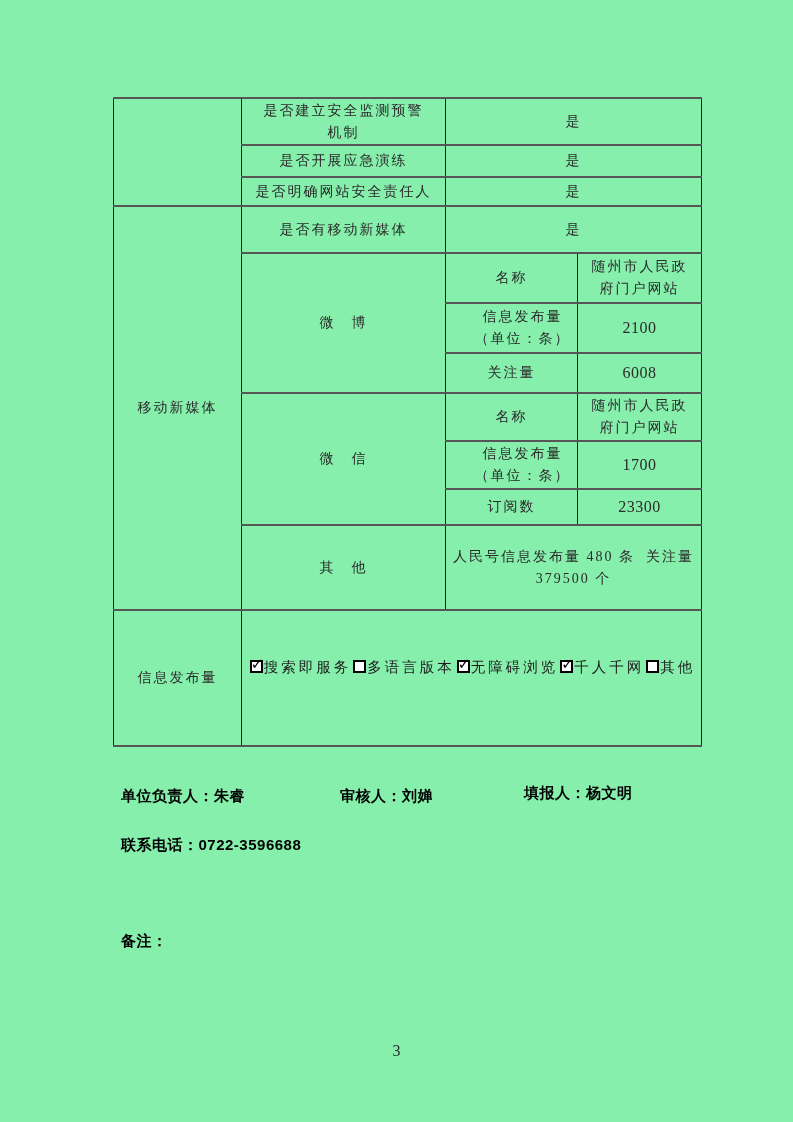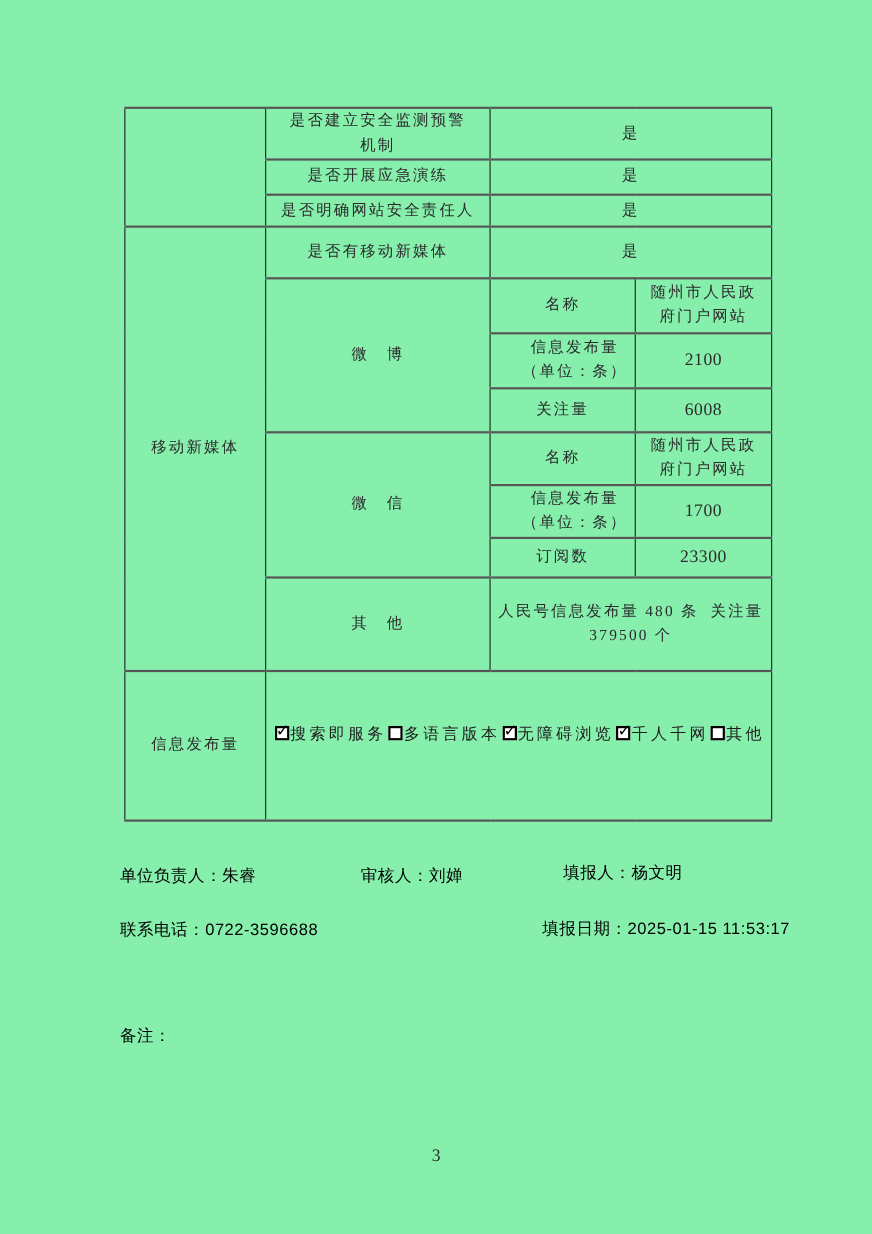--- a/index.html
+++ b/index.html
@@ -59,25 +59,26 @@
     font-weight: 700;
     letter-spacing: 0;
     color: #000;
     font-family: "DejaVu Sans", sans-serif;
   }
 
   
   .footer-item {
     position: absolute;
     font-family: "Liberation Sans", "DejaVu Sans", sans-serif;
-    font-weight: 400;
+    font-weight: 700;
     font-size: 15px;
     color: #000;
     letter-spacing: 0.5px;
     white-space: nowrap;
+    margin-left: 12px;
   }
   .page-number {
     position: absolute;
     left: 0; right: 0;
     top: 1042px;
     text-align: center;
     font-size: 16px;
     color: #2b2b2b;
     font-family: "Liberation Serif", "DejaVu Serif", serif;
   }
@@ -161,18 +162,17 @@
         </td>
       </tr>
     </tbody>
   </table>
 
   <div class="footer-item" style="left:109px; top:787px;"><span>单位负责人：</span><span>朱睿</span></div>
   <div class="footer-item" style="left:328px; top:787px;"><span>审核人：</span><span>刘婵</span></div>
   <div class="footer-item" style="left:512px; top:784px;"><span>填报人：</span><span>杨文明</span></div>
 
   <div class="footer-item" style="left:109px; top:836px;"><span>联系电话：</span><span>0722-3596688</span></div>
-  <div class="footer-item" style="left:493px; top:835px;"><span>填报日期：</span><span>2025-01-15 11:53:17</span></div>
 
   <div class="footer-item" style="left:109px; top:932px;"><span>备注：</span></div>
 
   <div class="page-number">3</div>
 </div>
 
 </body></html>

